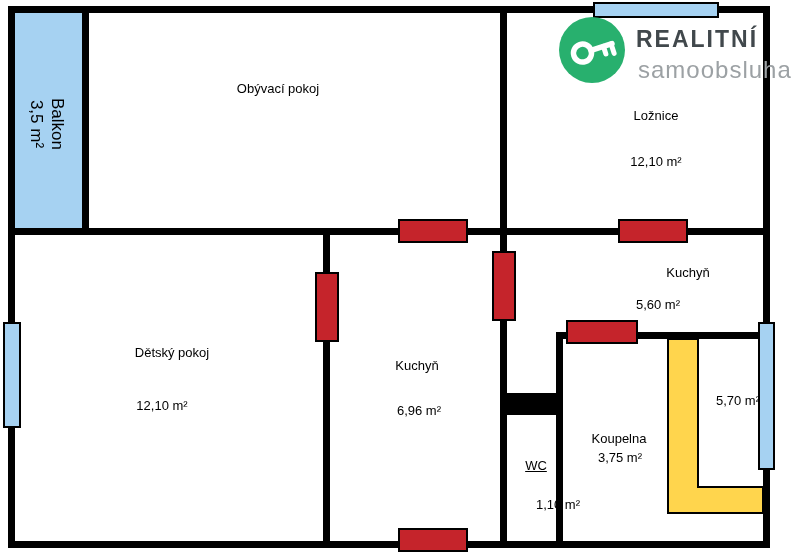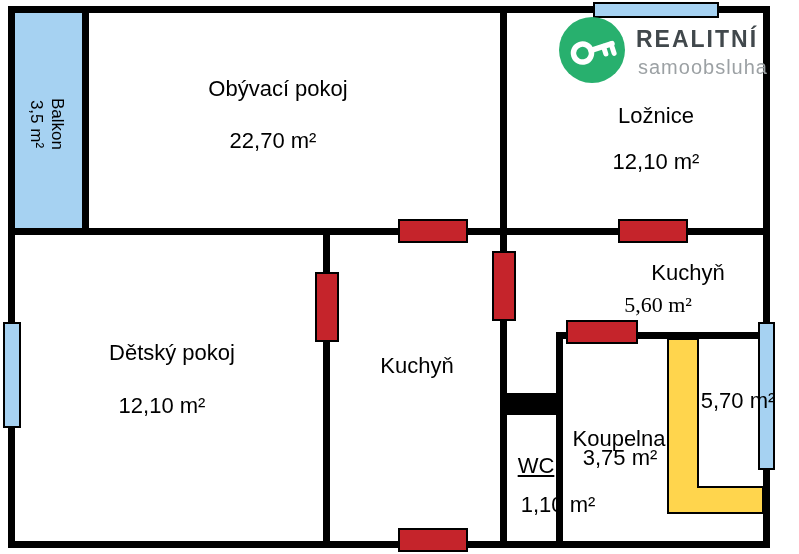--- a/index.html
+++ b/index.html
@@ -8,39 +8,39 @@
     width: 799px; height: 554px;
     background: var(--background, #ffffff);
     font-family: "Liberation Sans", sans-serif;
     color: #000;
     overflow: hidden;
   }
   .wall   { position: absolute; background: var(--wall, #000); }
   .door   { position: absolute; background: var(--door, #C5242B); border: 2px solid #000; box-sizing: border-box; }
   .window { position: absolute; background: var(--window, #A6D2F2); border: 2px solid #000; box-sizing: border-box; }
   .balcony-fill { position: absolute; background: var(--balcony, #A6D2F2); }
-  .label  { position: absolute; text-align: center; font-size: 22px; line-height: 22px; white-space: nowrap; }
+  .label  { position: absolute; text-align: center; font-size: 13px; line-height: 22px; white-space: nowrap; }
   .balcony-label {
     position: absolute; left: -13px; top: 103px; width: 120px;
     transform: rotate(90deg);
     text-align: center; font-size: 17px; line-height: 21px; white-space: nowrap;
   }
   .logo-circle {
     position: absolute; left: 559px; top: 17px; width: 66px; height: 66px;
     border-radius: 50%;
     background: var(--logo_green, #28B06E);
   }
   .logo-brand {
     position: absolute; left: 636px; top: 26px;
     font-size: 23px; font-weight: bold; letter-spacing: 2px;
     color: var(--brand_text, #41484C); white-space: nowrap;
   }
   .logo-subtitle {
     position: absolute; left: 638px; top: 56px;
-    font-size: 20px; letter-spacing: 1px;
+    font-size: 24px; letter-spacing: 1px;
     color: var(--subtitle_text, #9CA1A4); white-space: nowrap;
   }
   .feature-svg { position: absolute; left: 666px; top: 337px; }
 </style>
 </head>
 <body>
 
 <div id="stage">
 
   <div class="balcony-fill" style="left:15px; top:13px; width:67px; height:215px;"></div>
@@ -68,37 +68,37 @@
   <div class="door" style="left:398px; top:528px; width:70px; height:24px;"></div>
   <div class="door" style="left:315px; top:272px; width:24px; height:70px;"></div>
   <div class="door" style="left:492px; top:251px; width:24px; height:70px;"></div>
   <div class="door" style="left:566px; top:320px; width:72px; height:24px;"></div>
 
   <svg class="feature-svg" width="99" height="178">
     <polygon points="2,2 32,2 32,150 97,150 97,176 2,176" style="fill:var(--feature,#FFD54D); stroke:#000; stroke-width:2;"></polygon>
   </svg>
 
   <div class="label" style="left:178px; top:78px; width:200px;">Obývací pokoj</div>
-  <div class="label" style="left:173px; top:130px; width:200px;">22,70 m²</div>
 
   <div class="label" style="left:576px; top:105px; width:160px;">Ložnice</div>
   <div class="label" style="left:576px; top:151px; width:160px;">12,10 m²</div>
 
   <div class="balcony-label">
     <span>Balkon</span><br>
     <span>3,5 m²</span>
   </div>
 
   <div class="label" style="left:72px; top:342px; width:200px;">Dětský pokoj</div>
   <div class="label" style="left:62px; top:395px; width:200px;">12,10 m²</div>
 
   <div class="label" style="left:337px; top:355px; width:160px;">Kuchyň</div>
+  <div class="label" style="left:339px; top:400px; width:160px;">6,96 m²</div>
 
   <div class="label" style="left:608px; top:262px; width:160px;">Kuchyň</div>
-  <div class="label" style="left:578px; top:294px; width:160px;font-family:Liberation Serif, serif;">5,60 m²</div>
+  <div class="label" style="left:578px; top:294px; width:160px;">5,60 m²</div>
 
   <div class="label" style="left:539px; top:420px; width:160px;margin-top:8px;">Koupelna</div>
   <div class="label" style="left:540px; top:447px; width:160px;">3,75 m²</div>
 
   <div class="label" style="left:496px; top:455px; width:80px;text-decoration:underline;">WC</div>
   <div class="label" style="left:478px; top:494px; width:160px;">1,10 m²</div>
 
   <div class="label" style="left:678px; top:390px; width:120px;">5,70 m²</div>
 
   <div class="logo-circle">

